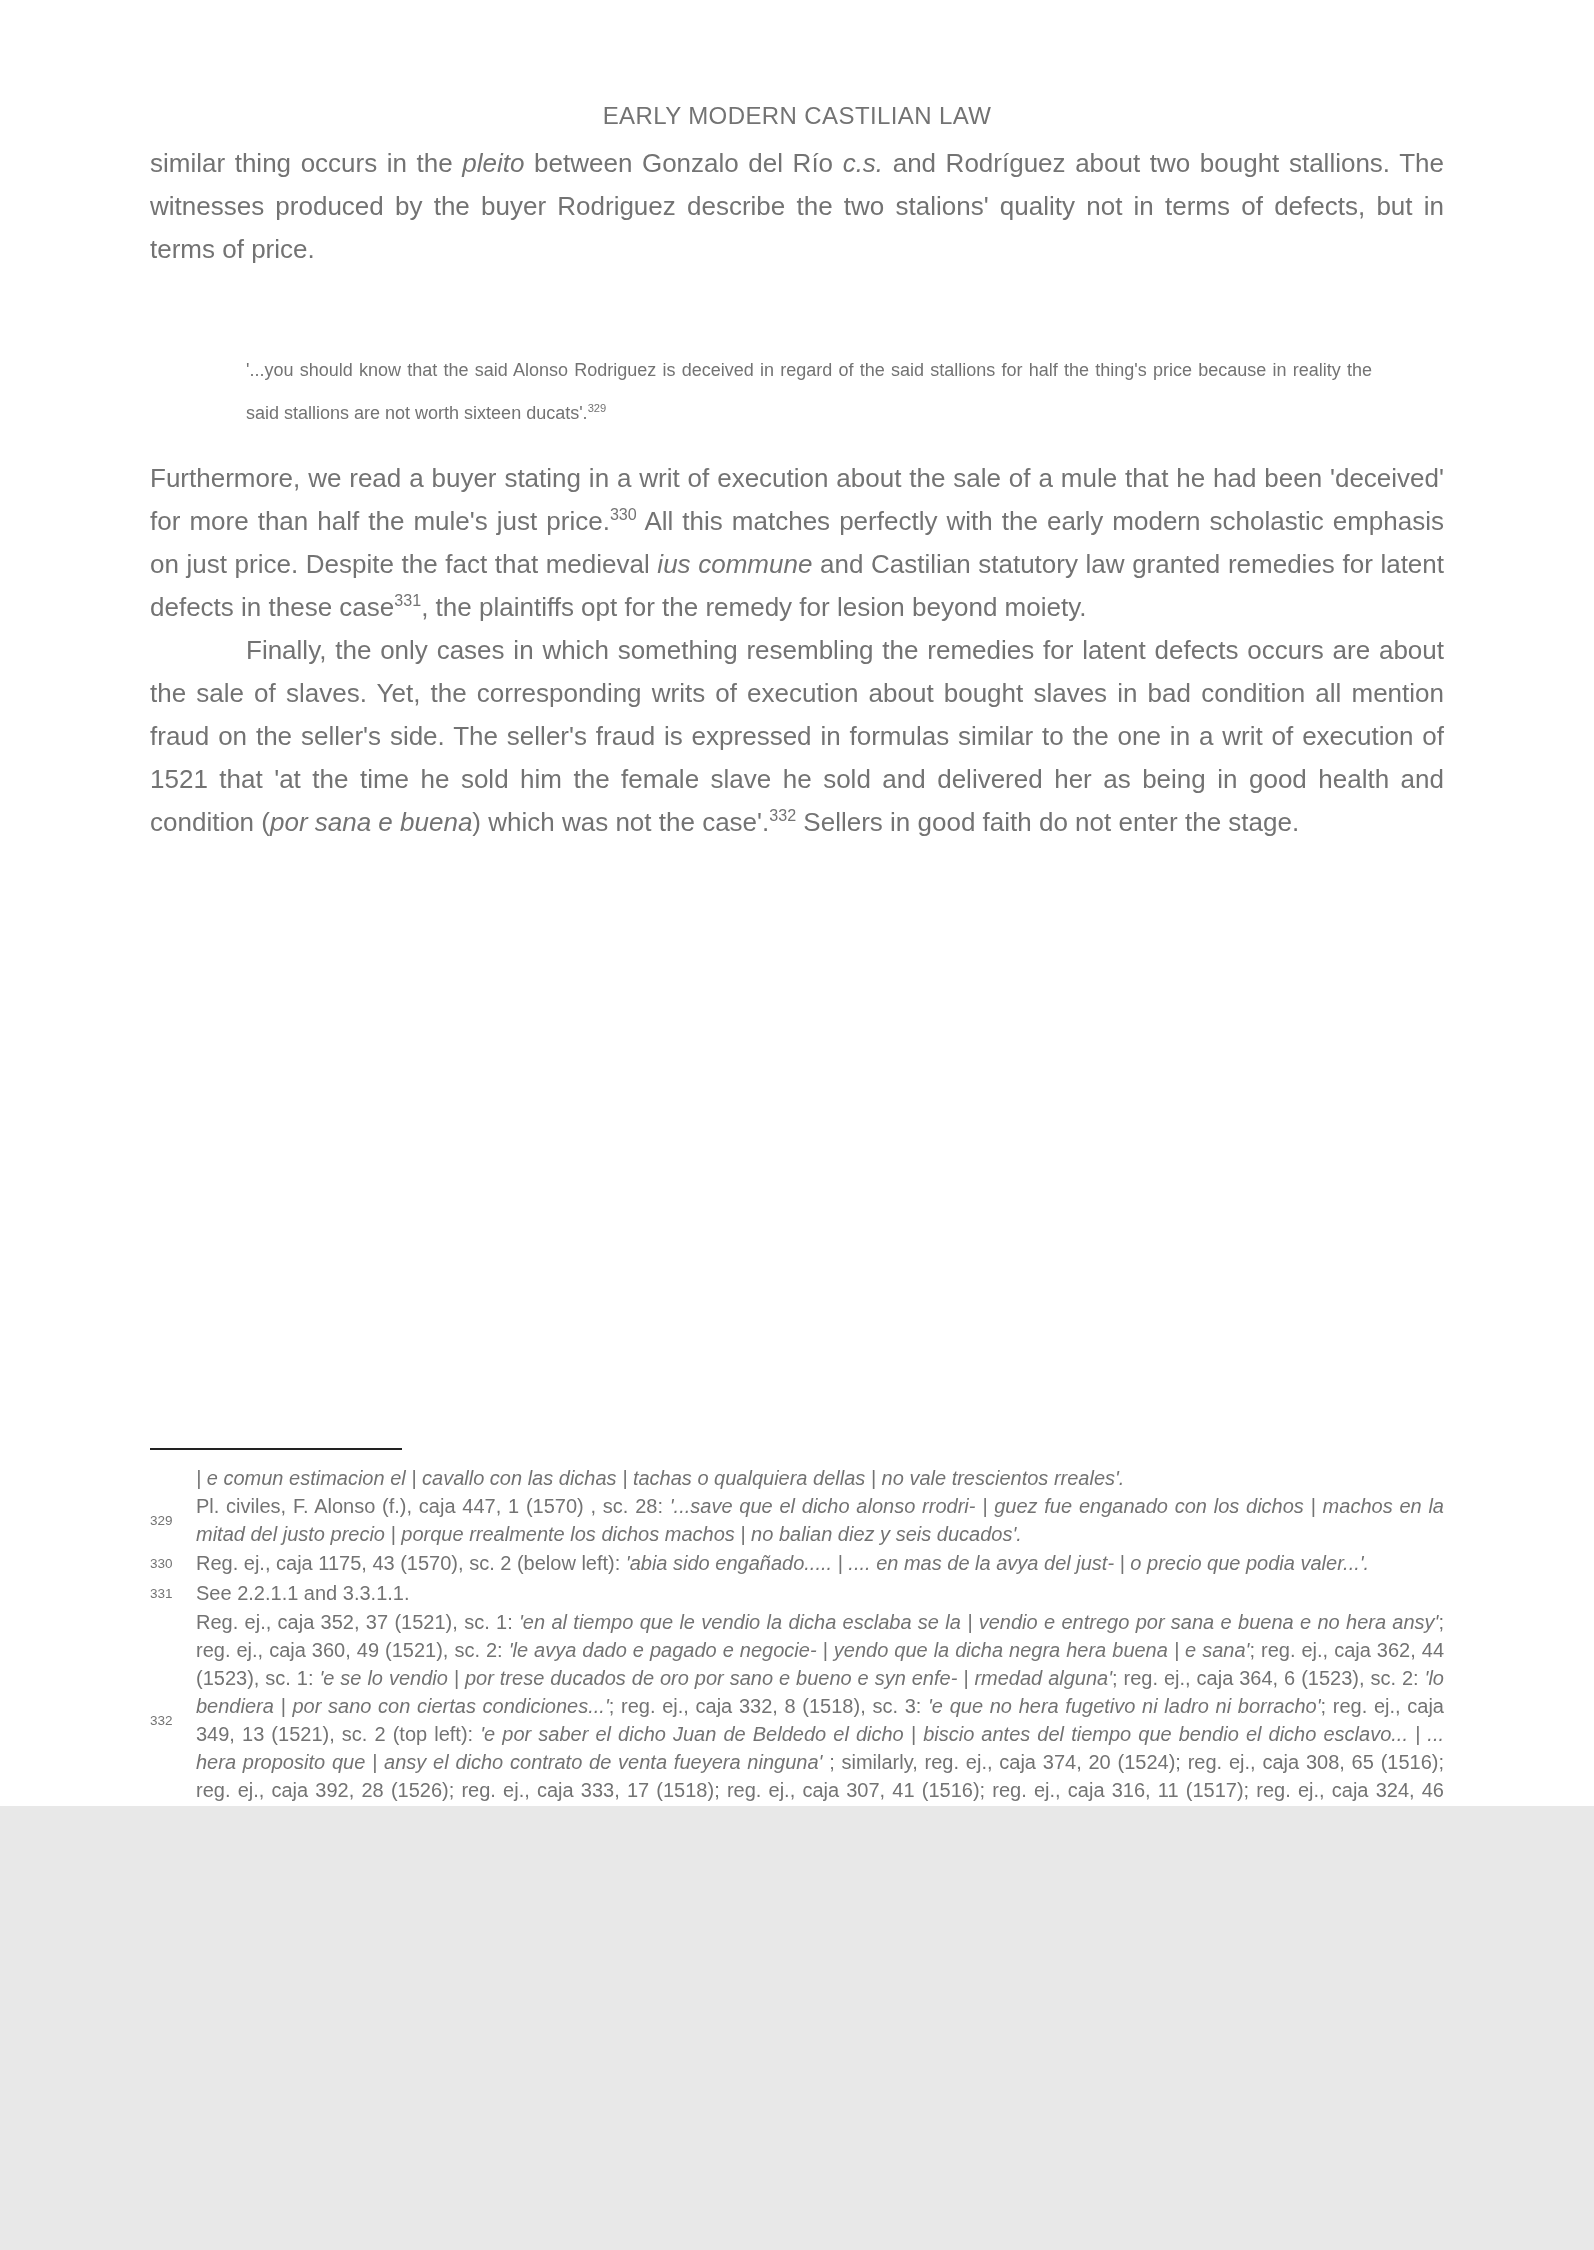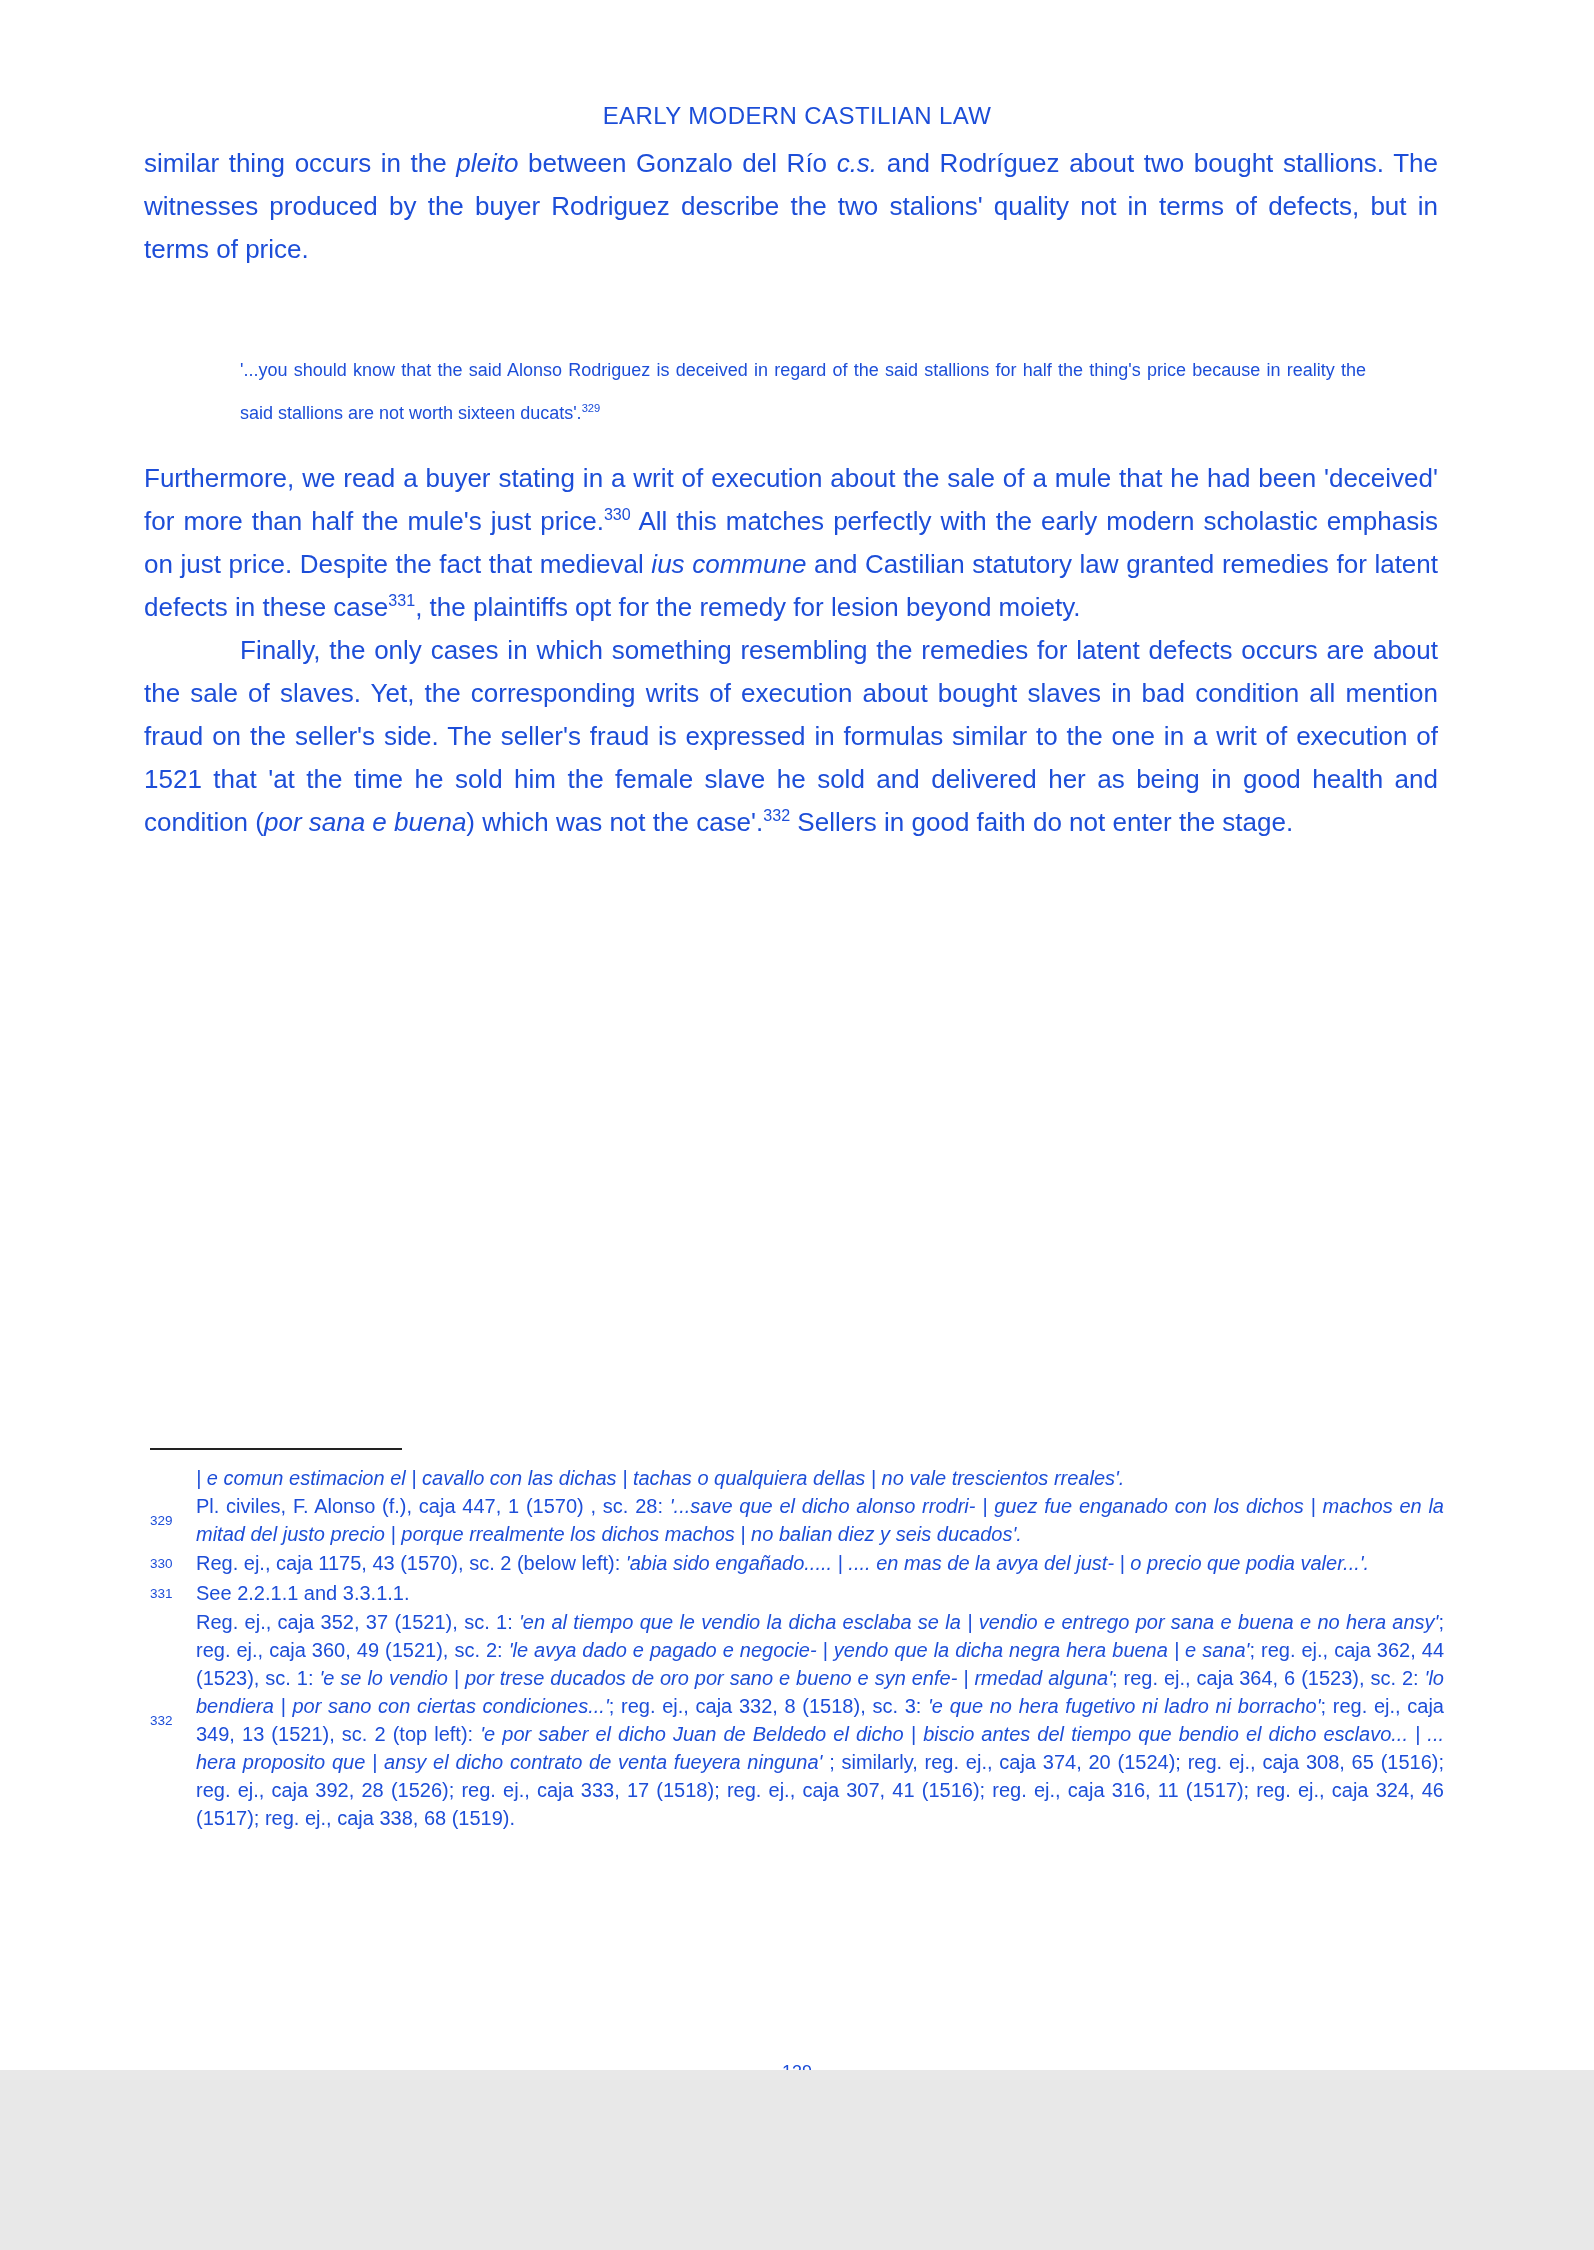--- a/index.html
+++ b/index.html
@@ -1,38 +1,38 @@
 <!DOCTYPE html>
 <html><head>
 <meta charset="utf-8">
 <style>
   html, body { margin: 0; padding: 0; background: #e8e8e8; }
   .page {
     position: relative;
     width: 1594px;
-    height: 2070px;
+    height: 1806px;
     background: #ffffff;
     font-family: "Liberation Sans", sans-serif;
-    color: #1d4ed8;
+    color: #737373;
     margin: 0 auto;
     overflow: hidden;
   }
   .running-header {
     position: absolute;
     top: 102px;
     left: 150px;
     width: 1294px;
     text-align: center;
     font-size: 24px;
     letter-spacing: 0.4px;
   }
   .content {
     position: absolute;
     top: 142px;
-    left: 144px;
+    left: 150px;
     width: 1294px;
   }
   p.body {
     margin: 0;
     font-size: 26px;
     line-height: 43px;
     text-align: justify;
   }
   .quote {
     margin: 78px 72px 22px 96px;

